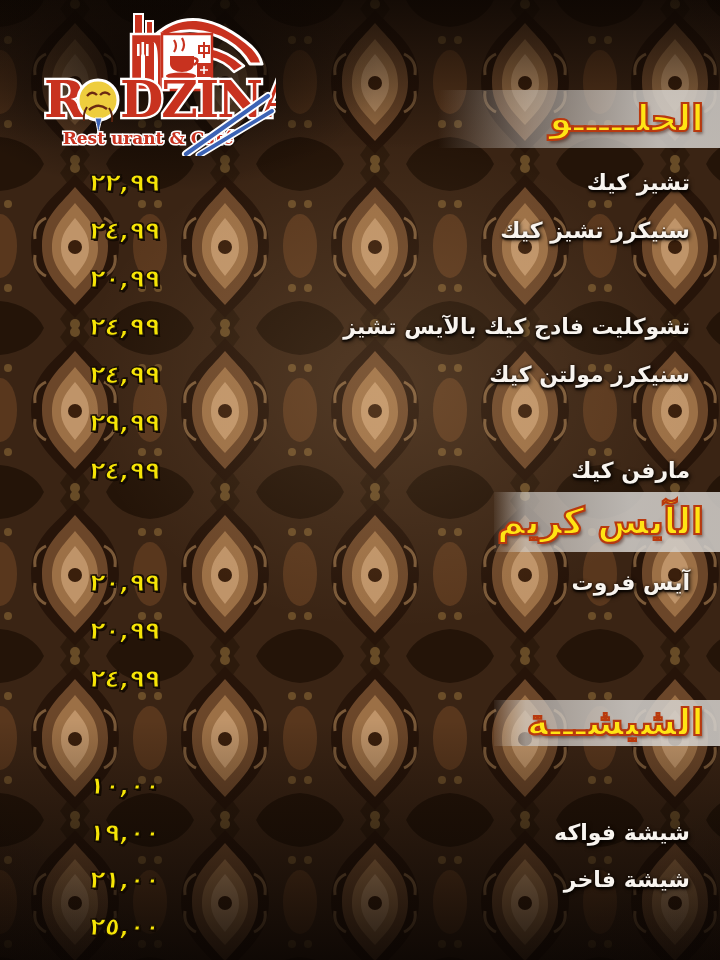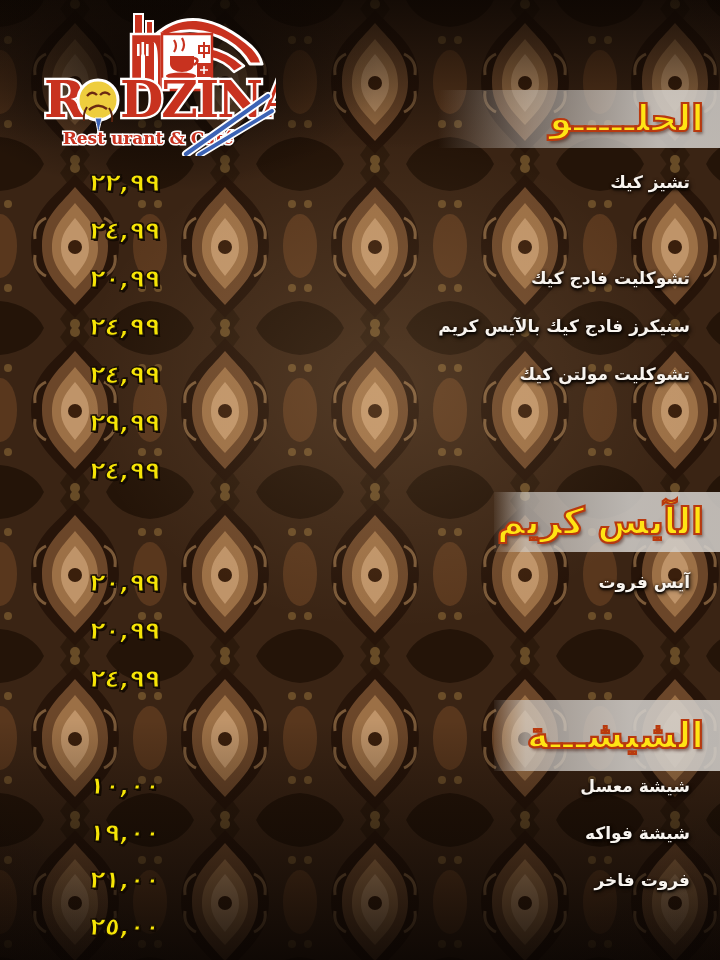--- a/index.html
+++ b/index.html
@@ -20,21 +20,21 @@
 
   .section{position:absolute;left:0;width:720px;}
   #sec0{top:90px;}
   #sec1{top:492px;}
   #sec2{top:700px;}
   .band{position:absolute;right:0;top:0;}
   #sec0 .band{width:282px;height:58px;
     background:linear-gradient(90deg, rgba(205,202,198,0) 0%, rgba(205,202,198,0.5) 34%, rgba(211,208,204,0.85) 78%);}
   #sec1 .band{width:226px;height:60px;
     background:linear-gradient(90deg, rgba(200,197,193,0.06) 0%, rgba(206,203,199,0.68) 14%, rgba(211,208,204,0.86) 60%);margin-left:46px;}
-  #sec2 .band{width:226px;height:71px;
+  #sec2 .band{width:226px;height:46px;
     background:linear-gradient(90deg, rgba(200,197,193,0.06) 0%, rgba(206,203,199,0.68) 14%, rgba(211,208,204,0.86) 60%);}
   .section-title{
     position:absolute;right:16px;top:50%;transform:translateY(-52%);
     font-size:37px;font-weight:bold;color:#ffe414;letter-spacing:0.5px;
     -webkit-text-stroke:2.2px #b8390f;
     text-shadow:2px 3px 3px rgba(50,12,0,0.45);
     white-space:nowrap;direction:rtl;
   }
   .items{position:absolute;left:0;width:720px;}
   #sec0 .items{top:68px;}
@@ -45,21 +45,21 @@
   .price{
     width:250px;text-align:center;
     font-size:25px;font-weight:bold;color:#f6e506;
     transform:skewX(-8deg);
     -webkit-text-stroke:1.2px #170d03;
     text-shadow:2px 2px 0 rgba(18,10,3,0.95), -1px 1px 0 rgba(18,10,3,0.85), 1px -1px 0 rgba(18,10,3,0.85);
     direction:ltr;
   }
   .iname{
     flex:1;text-align:right;padding-right:30px;
-    font-size:17px;font-weight:bold;color:#f8f4ef;direction:rtl;
+    font-size:22px;font-weight:bold;color:#f8f4ef;direction:rtl;
     text-shadow:0 2px 2px rgba(10,5,2,0.95), 0 0 3px rgba(10,5,2,0.8), 2px 2px 4px rgba(10,5,2,0.7);
     white-space:nowrap;
   }
 </style>
 </head>
 <body>
 
 <div class="page">
 
   <svg class="bg-svg" width="720" height="960" aria-hidden="true">
@@ -169,38 +169,39 @@
     <div class="band">
       <div class="section-title">الحلـــــو</div>
     </div>
     <div class="items">
         <div class="row">
     <span class="price">٢٢,٩٩</span>
     <span class="iname">تشيز كيك</span>
   </div>
         <div class="row">
     <span class="price">٢٤,٩٩</span>
+    <span class="iname">سنيكرز تشيز كيك</span>
   </div>
         <div class="row">
     <span class="price">٢٠,٩٩</span>
-    <span class="iname">تشوكليت فادج كيك</span>
-  </div>
-        <div class="row">
-    <span class="price">٢٤,٩٩</span>
-    <span class="iname">سنيكرز فادج كيك بالآيس كريم</span>
-  </div>
-        <div class="row">
-    <span class="price">٢٤,٩٩</span>
-    <span class="iname">تشوكليت مولتن كيك</span>
+  </div>
+        <div class="row">
+    <span class="price">٢٤,٩٩</span>
+    <span class="iname">تشوكليت فادج كيك بالآيس تشيز</span>
+  </div>
+        <div class="row">
+    <span class="price">٢٤,٩٩</span>
+    <span class="iname">سنيكرز مولتن كيك</span>
   </div>
         <div class="row">
     <span class="price">٢٩,٩٩</span>
   </div>
         <div class="row">
     <span class="price">٢٤,٩٩</span>
+    <span class="iname">مارفن كيك</span>
   </div>
       </div>
   </div>
 
   <div class="section" id="sec1">
     <div class="band">
       <div class="section-title">الآيس كريم</div>
     </div>
     <div class="items">
         <div class="row">
@@ -216,29 +217,28 @@
       </div>
   </div>
 
   <div class="section" id="sec2">
     <div class="band">
       <div class="section-title">الشيشـــة</div>
     </div>
     <div class="items">
         <div class="row">
     <span class="price">١٠,٠٠</span>
-    <span class="iname">شيشة معسل</span>
   </div>
         <div class="row">
     <span class="price">١٩,٠٠</span>
     <span class="iname">شيشة فواكه</span>
   </div>
         <div class="row">
     <span class="price">٢١,٠٠</span>
-    <span class="iname">فروت فاخر</span>
+    <span class="iname">شيشة فاخر</span>
   </div>
         <div class="row">
     <span class="price">٢٥,٠٠</span>
   </div>
       </div>
   </div>
 
 </div>
 
 </body></html>

